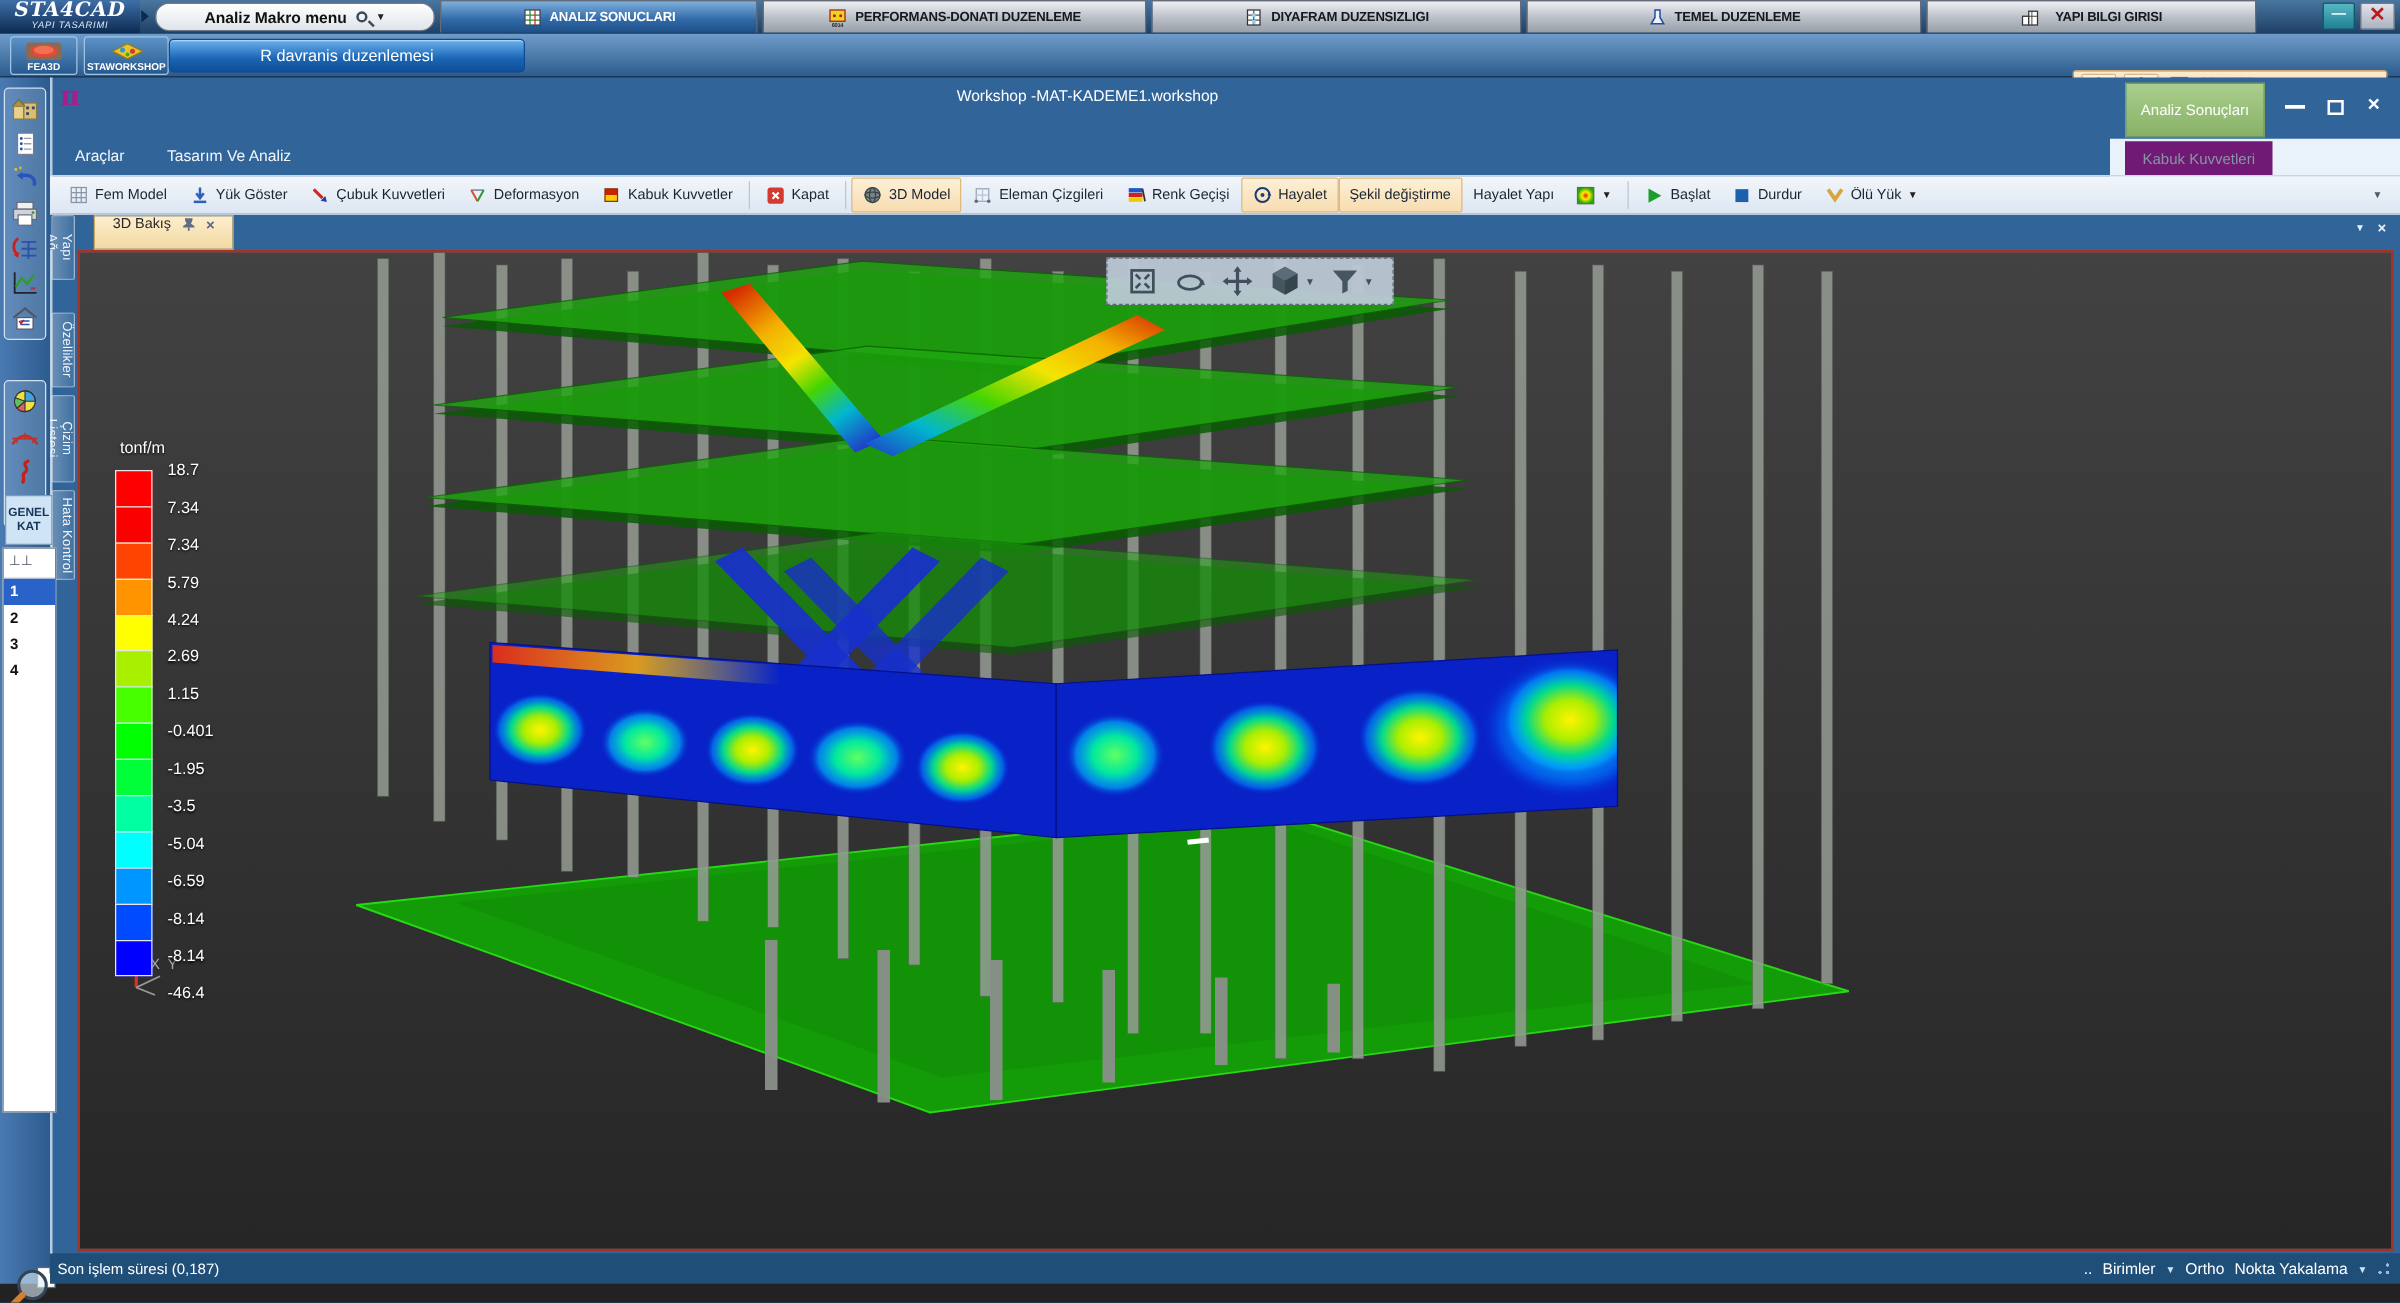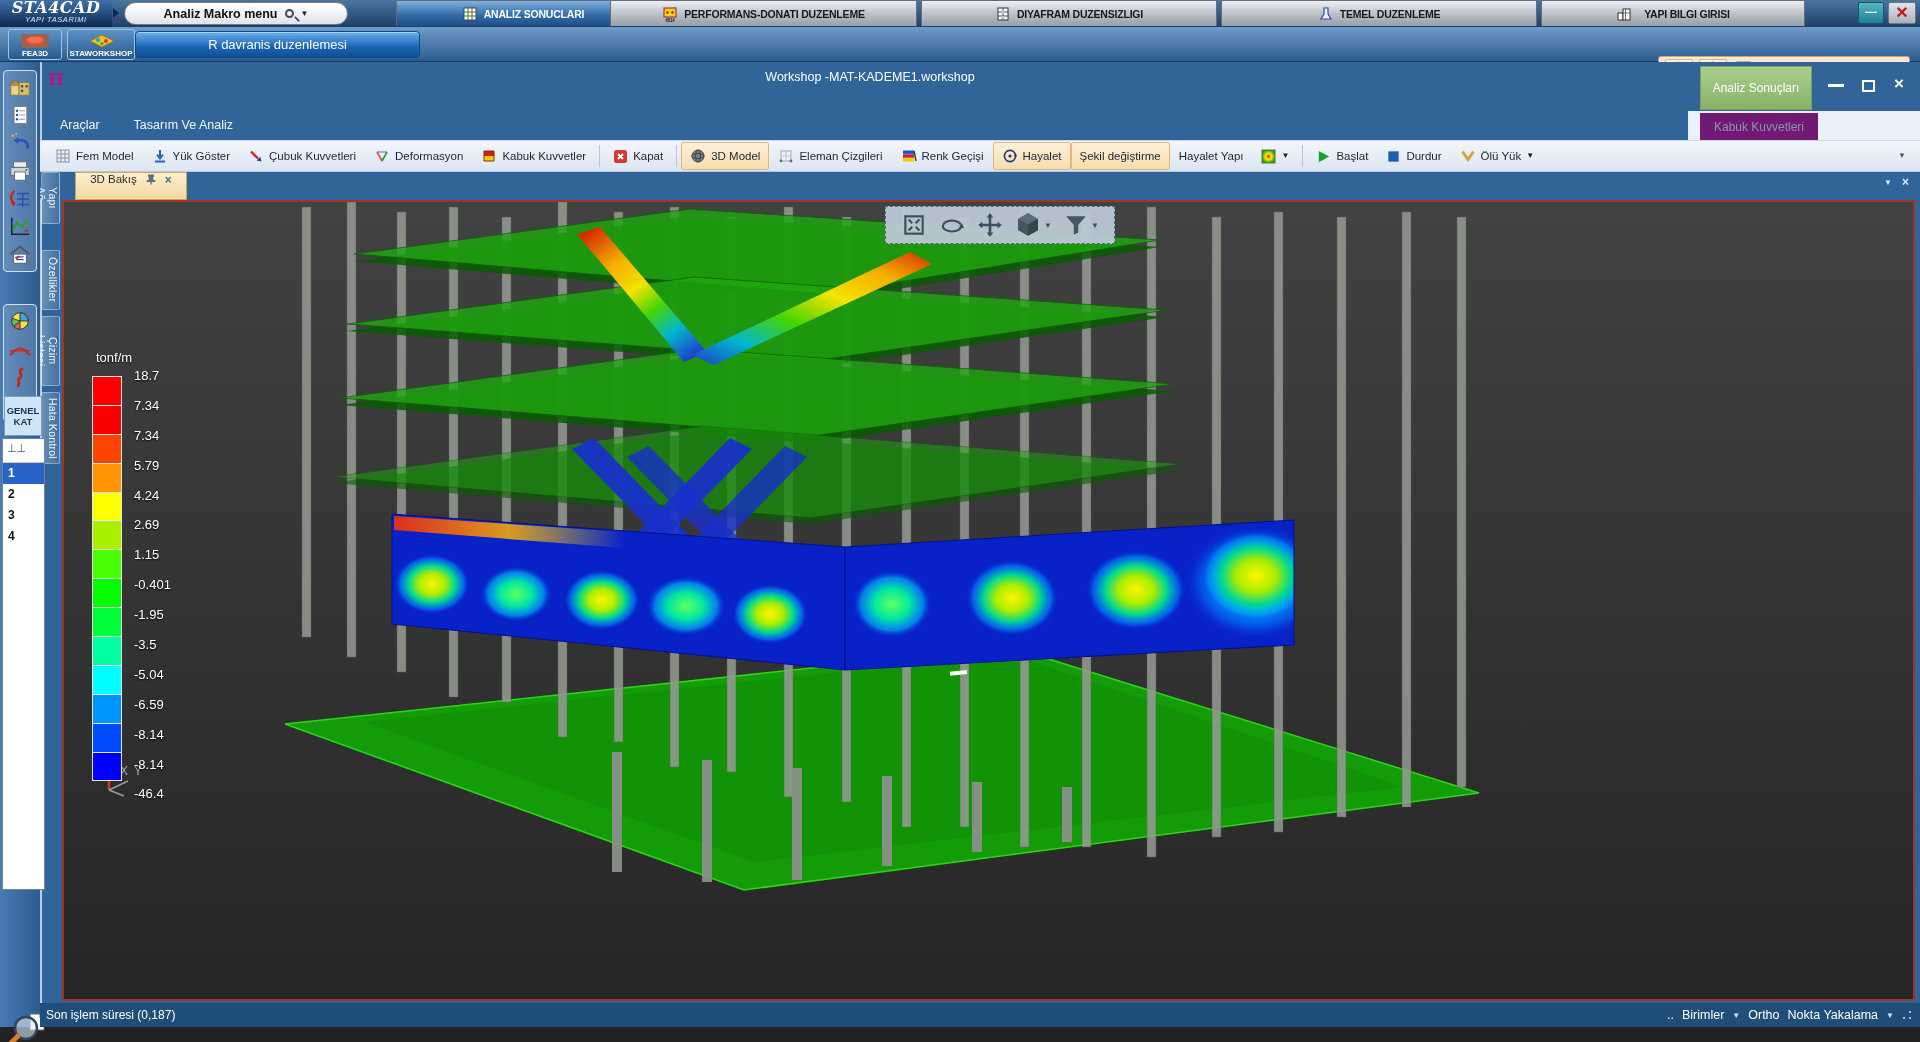--- a/index.html
+++ b/index.html
@@ -113,21 +113,21 @@
       <div class="t1">STA4CAD</div>
       <div class="t2">YAPI TASARIMI</div>
     </div>
     <div id="logo-arrow" class="abs"></div>
     <div id="macromenu" class="abs">
       <span>Analiz Makro menu</span>
       <span class="maglens"></span>
       <span class="caret">▼</span>
     </div>
 
-    <div class="apptab active abs" style="left:352px;width:254px;margin-left:44px;">
+    <div class="apptab active abs" style="left:352px;width:254px;">
       <svg class="tabicon" viewBox="0 0 16 16">
           <rect x="2" y="2" width="12" height="12" fill="#fff" stroke="#445"></rect>
           <path d="M2 6h12M2 10h12M6 2v12" stroke="#2a8a2a" stroke-width="1"></path>
           <path d="M10 2v12" stroke="#c03030" stroke-width="1"></path>
         </svg>
       <span>ANALIZ SONUCLARI</span>
     </div>
     <div class="apptab abs" style="left:610px;width:307px;">
       <svg class="tabicon" viewBox="0 0 16 16">
           <rect x="2" y="2" width="12" height="9" fill="#f4d018" stroke="#a02020"></rect>

